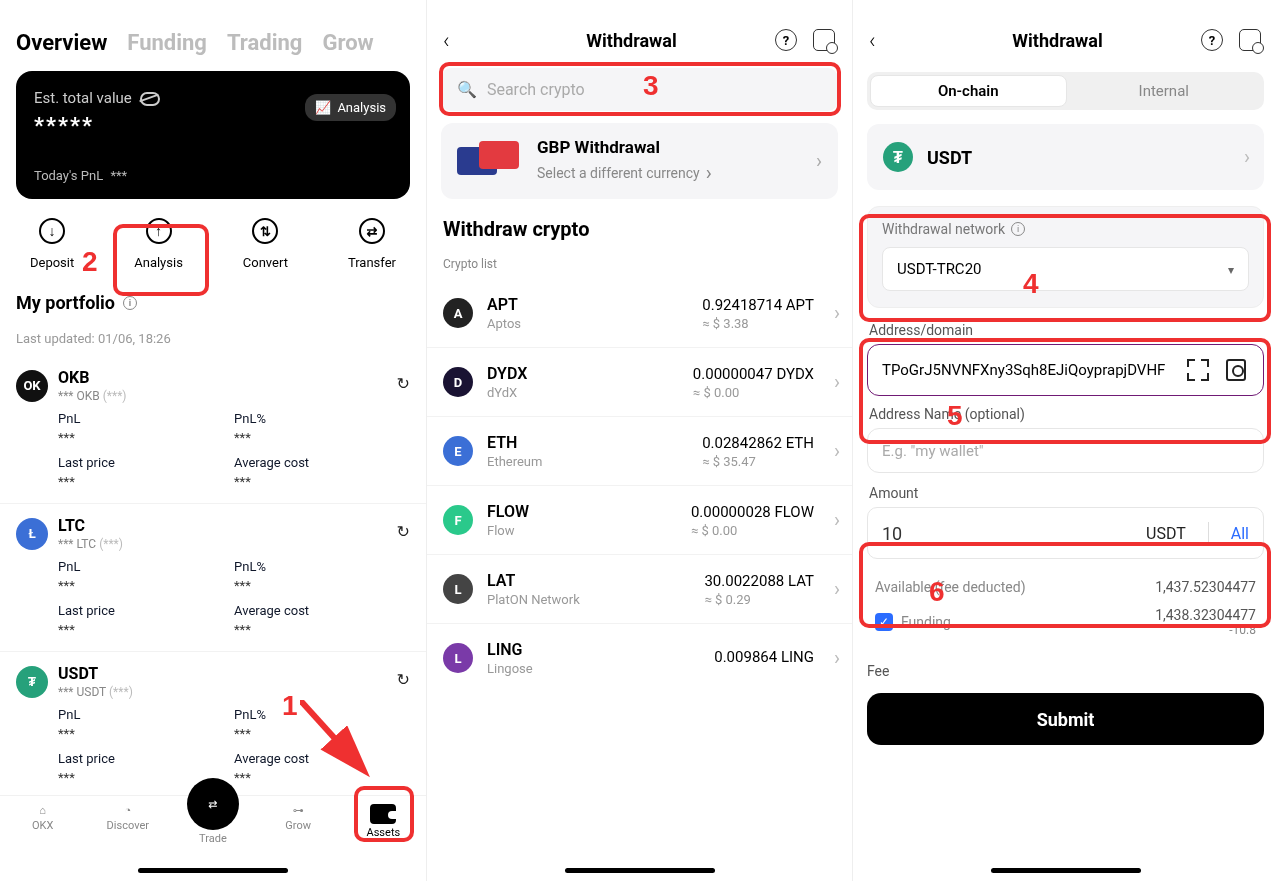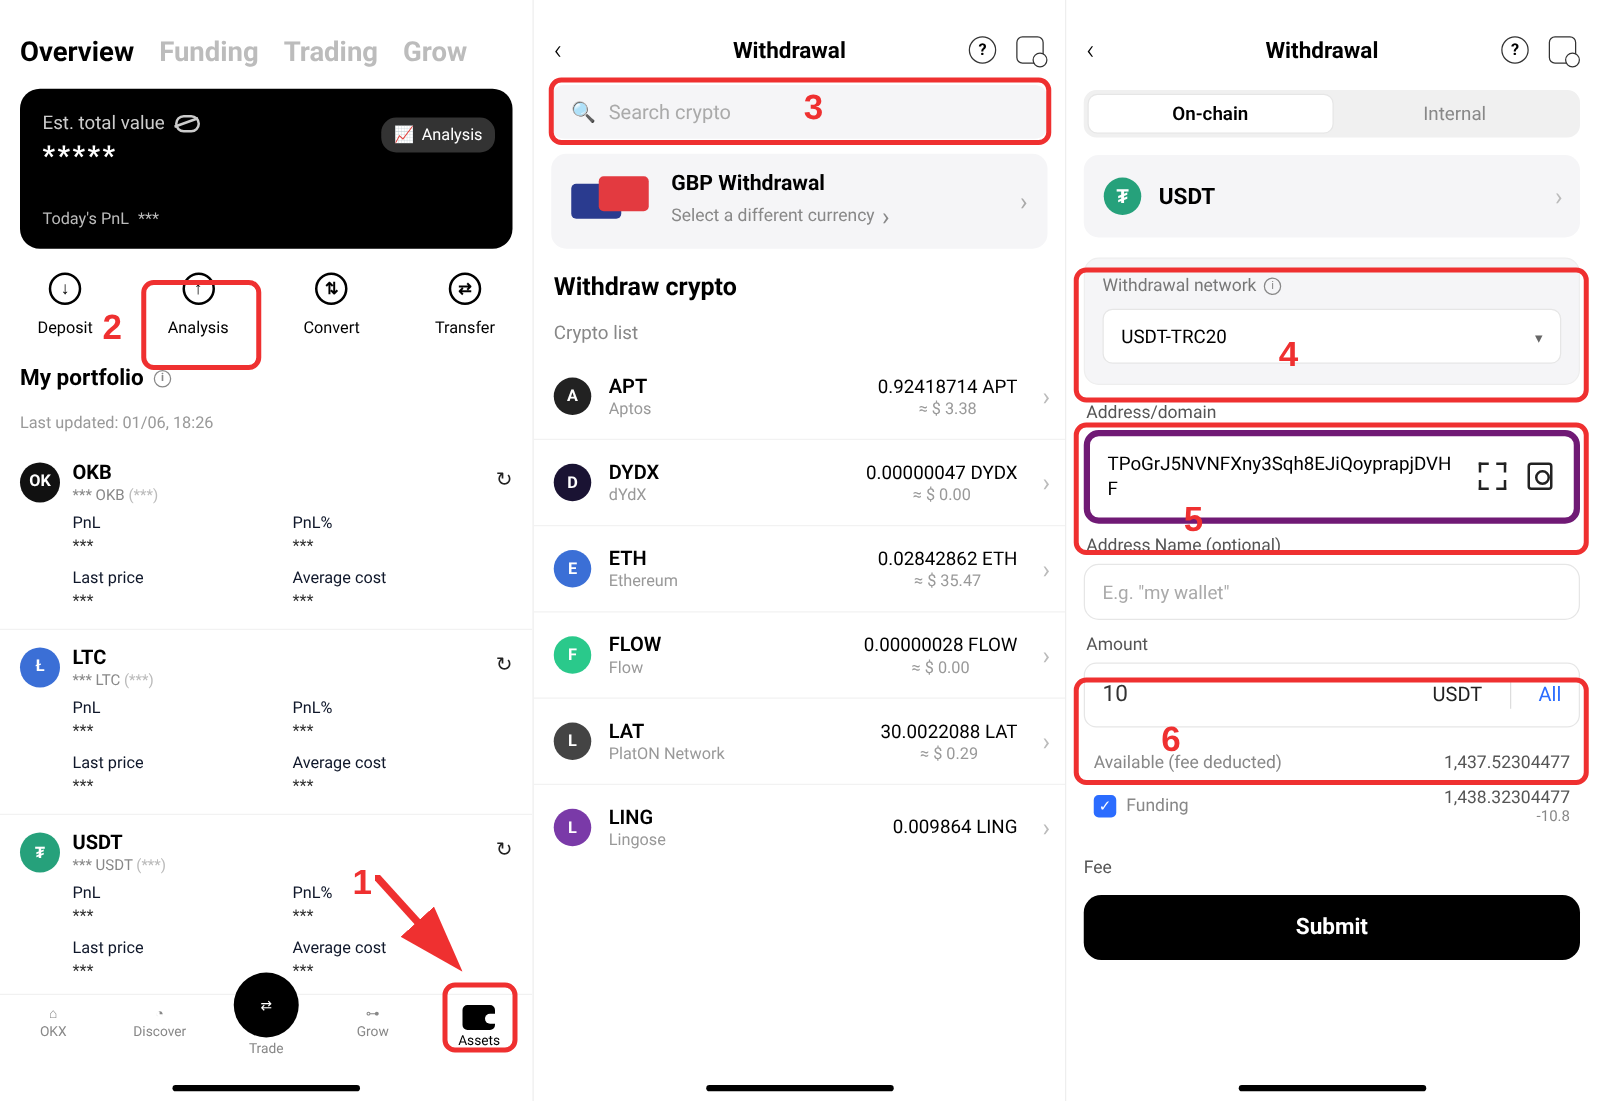--- a/index.html
+++ b/index.html
@@ -63,46 +63,46 @@
 .fiat-banner { margin: 2px 14px 18px; background:#f5f5f7; border-radius:12px; padding:14px 16px; display:flex; align-items:center; gap:16px; position:relative;}
 .fiat-banner .cards { width:64px; height:40px; position:relative;}
 .fiat-banner .c1,.fiat-banner .c2{ position:absolute; width:40px; height:28px; border-radius:4px;}
 .fiat-banner .c1{ background:#2a3b8f; left:0; top:6px;}
 .fiat-banner .c2{ background:#e33a40; left:22px; top:0;}
 .fiat-banner .txt .t1{ font-weight:700; font-size:17px;}
 .fiat-banner .txt .t2{ color:#888; font-size:14px; margin-top:4px; display:flex; align-items:center; gap:6px;}
 .fiat-banner .arrow-r { position:absolute; right:16px; color:#aaa; font-size:18px;}
 
 .wc-title { padding: 0 16px; font-weight:700; font-size:20px;}
-.list-head { display:flex; justify-content:space-between; align-items:flex-end; padding: 16px 16px 8px; color:#888; font-size:15px;}
+.list-head { display:flex; justify-content:space-between; align-items:flex-end; padding: 16px 16px 8px; color:#888; font-size:12px;}
 .crypto-item { display:flex; align-items:center; padding:16px 16px; gap:14px; position:relative;}
 .crypto-item + .crypto-item { border-top:1px solid #f2f2f2;}
 .crypto-item .cicn { width:30px; height:30px; border-radius:50%; display:flex; align-items:center; justify-content:center; color:#fff; font-size:13px; font-weight:700;}
 .crypto-item .names .n1{ font-weight:600; font-size:16px;}
 .crypto-item .names .n2{ color:#999; font-size:13px; margin-top:2px;}
-.crypto-item .vals { margin-left:auto; text-align:center; margin-right:22px;}
+.crypto-item .vals { margin-left:auto; text-align:left; margin-right:22px;}
 .crypto-item .vals .v1{ font-size:15px;}
 .crypto-item .vals .v2{ color:#999; font-size:13px; margin-top:2px;}
 .crypto-item .chev { position:absolute; right:12px; color:#bbb; font-size:16px;}
 
 
 .seg { margin: 6px 14px 14px; background:#f0f0f0; border-radius:10px; height:38px; display:flex; padding:3px;}
 .seg div { flex:1; display:flex; align-items:center; justify-content:center; font-size:15px; color:#888; border-radius:8px; cursor:pointer;}
 .seg div.on{ background:#fff; color:#000; font-weight:600; border:1px solid #e6e6e6;}
 
 .token-sel { margin:4px 14px 16px; background:#f5f5f7; border-radius:12px; padding:18px 16px; display:flex; align-items:center; gap:14px; position:relative;}
 .token-sel .tk-icn{ width:30px;height:30px;border-radius:50%;background:#26a17b;color:#fff;display:flex;align-items:center;justify-content:center;font-weight:700;}
 .token-sel .tk-name{ font-weight:700; font-size:18px;}
 .token-sel .chev{ position:absolute; right:14px; color:#bbb; font-size:16px;}
 
 .panel { margin:4px 14px 14px; background:#f5f5f7; border:1px solid #eee; border-radius:12px; padding:14px 14px 16px;}
 .panel .plabel { color:#777; font-size:14px; display:flex; align-items:center; gap:6px; margin-bottom:10px;}
 .sel { background:#fff; border:1px solid #e6e6e6; border-radius:8px; padding:12px 14px; display:flex; align-items:center; justify-content:space-between; font-size:15px;}
 .field-lbl { color:#555; font-size:14px; margin: 4px 16px 6px;}
-.addr-box { margin:0 14px 10px; background:#fff; border:5px solid #701a75; border-radius:12px; padding:12px 14px; display:flex; align-items:center; gap:12px;}
+.addr-box { margin:0 14px 10px; background:#fff; border:1px solid #701a75; border-radius:12px; padding:12px 14px; display:flex; align-items:center; gap:12px;}
 .addr-box .addr { flex:1; font-size:15px; word-break:break-all; line-height:1.35;}
 .addr-box .ib { width:26px; height:26px; display:flex; align-items:center; justify-content:center; color:#222;}
 .input-box { margin:0 14px 12px; background:#fff; border:1px solid #e6e6e6; border-radius:12px; padding:12px 14px; }
 .input-box input { border:none; width:100%; font-size:15px; color:#333; outline:none;}
 .input-box input::placeholder{ color:#aaa;}
 
 .amount-field { margin:0 14px 0; background:#fff; border:1px solid #e6e6e6; border-radius:10px; padding:14px 14px; display:flex; align-items:center; gap:10px;}
 .amount-field input { border:none; font-size:18px; color:#333; flex:1; outline:none;}
 .amount-field .unit{ font-size:16px; color:#222;}
 .amount-field .sep{ width:1px; height:22px; background:#ddd; margin:0 12px;}

